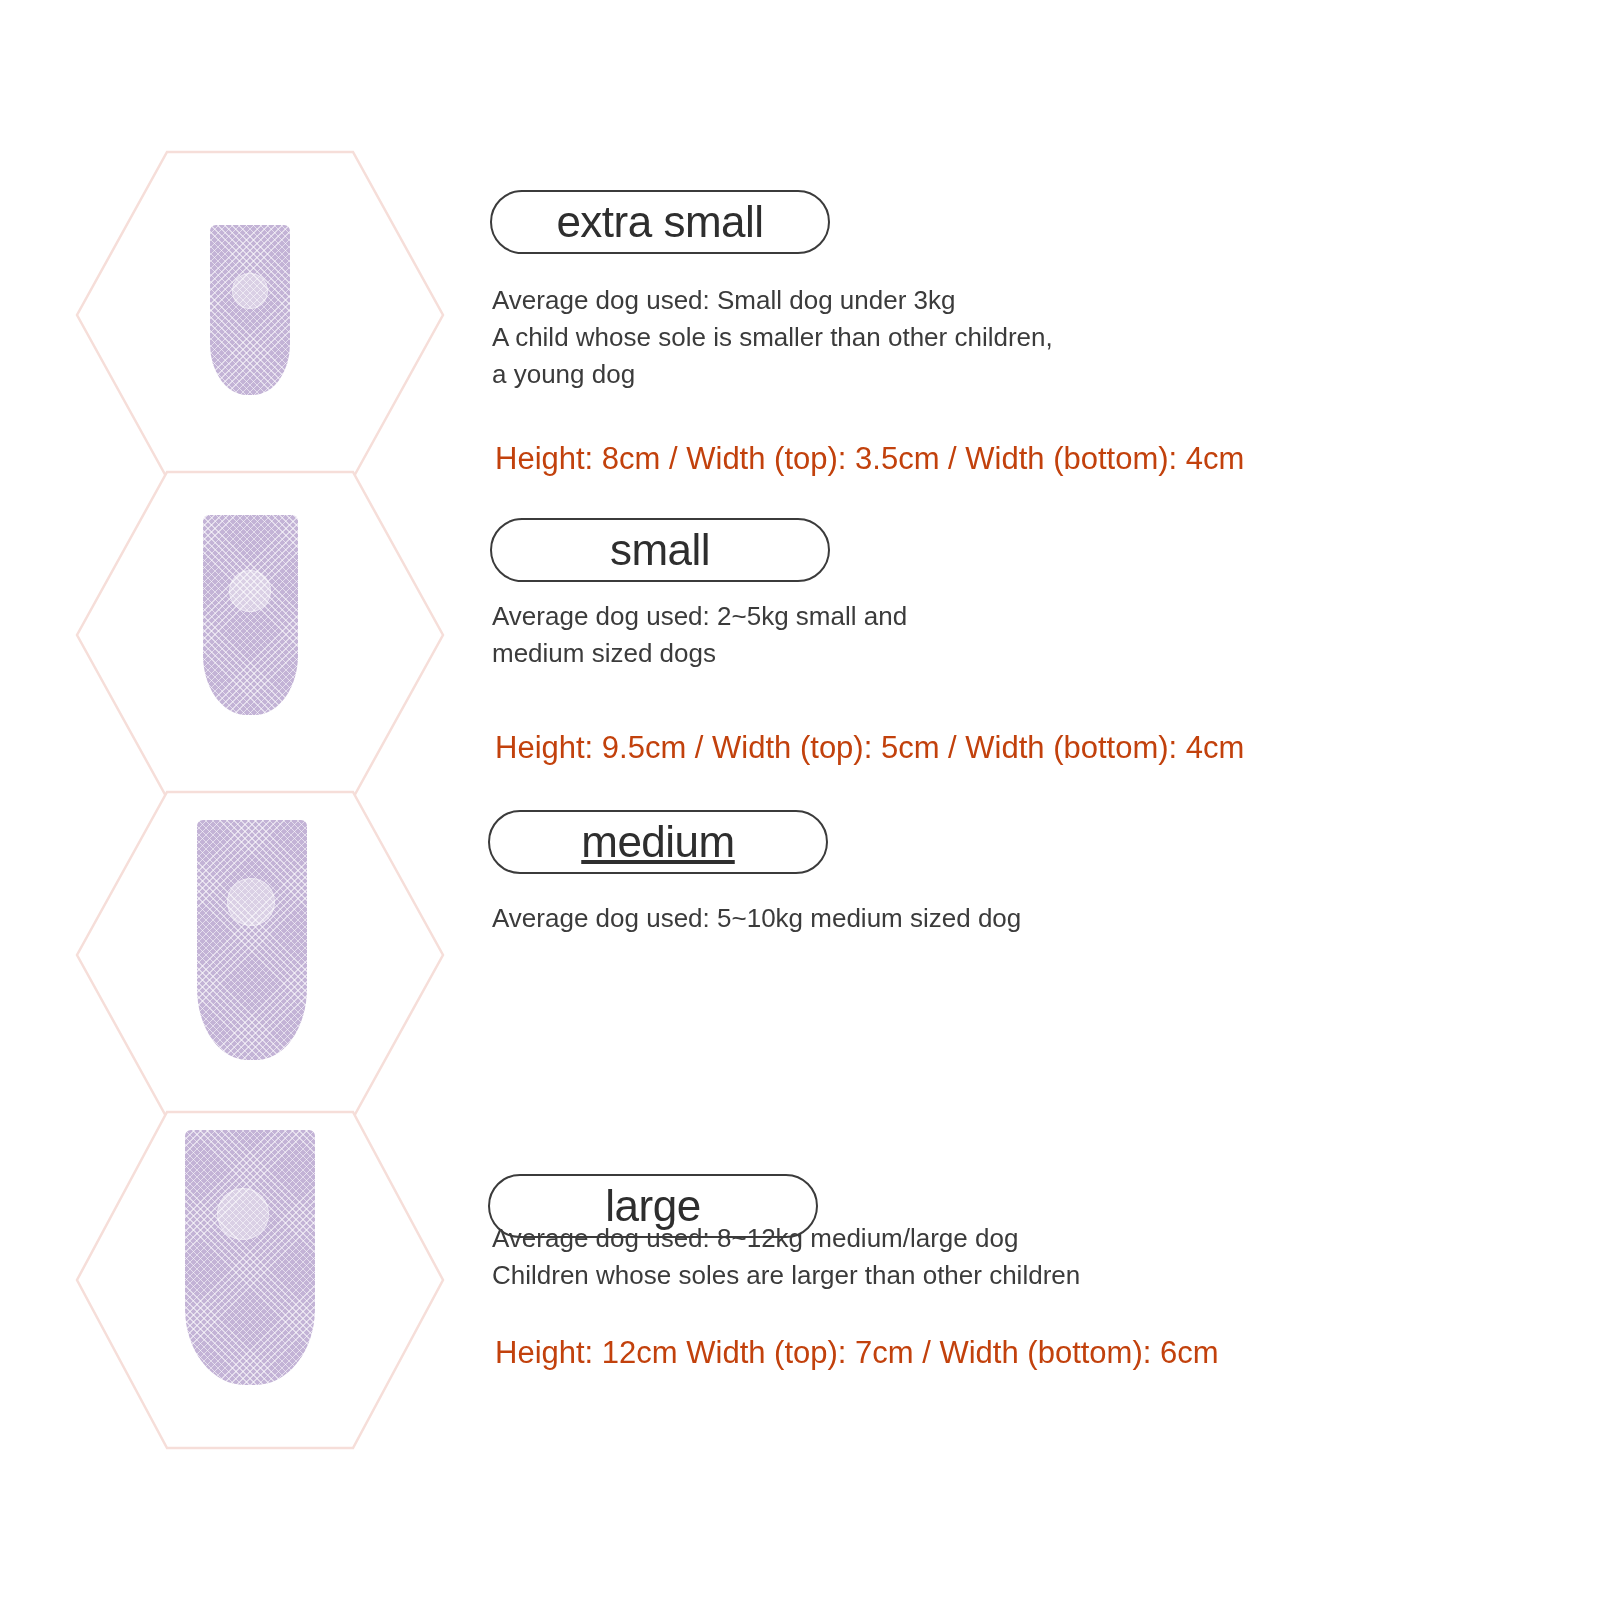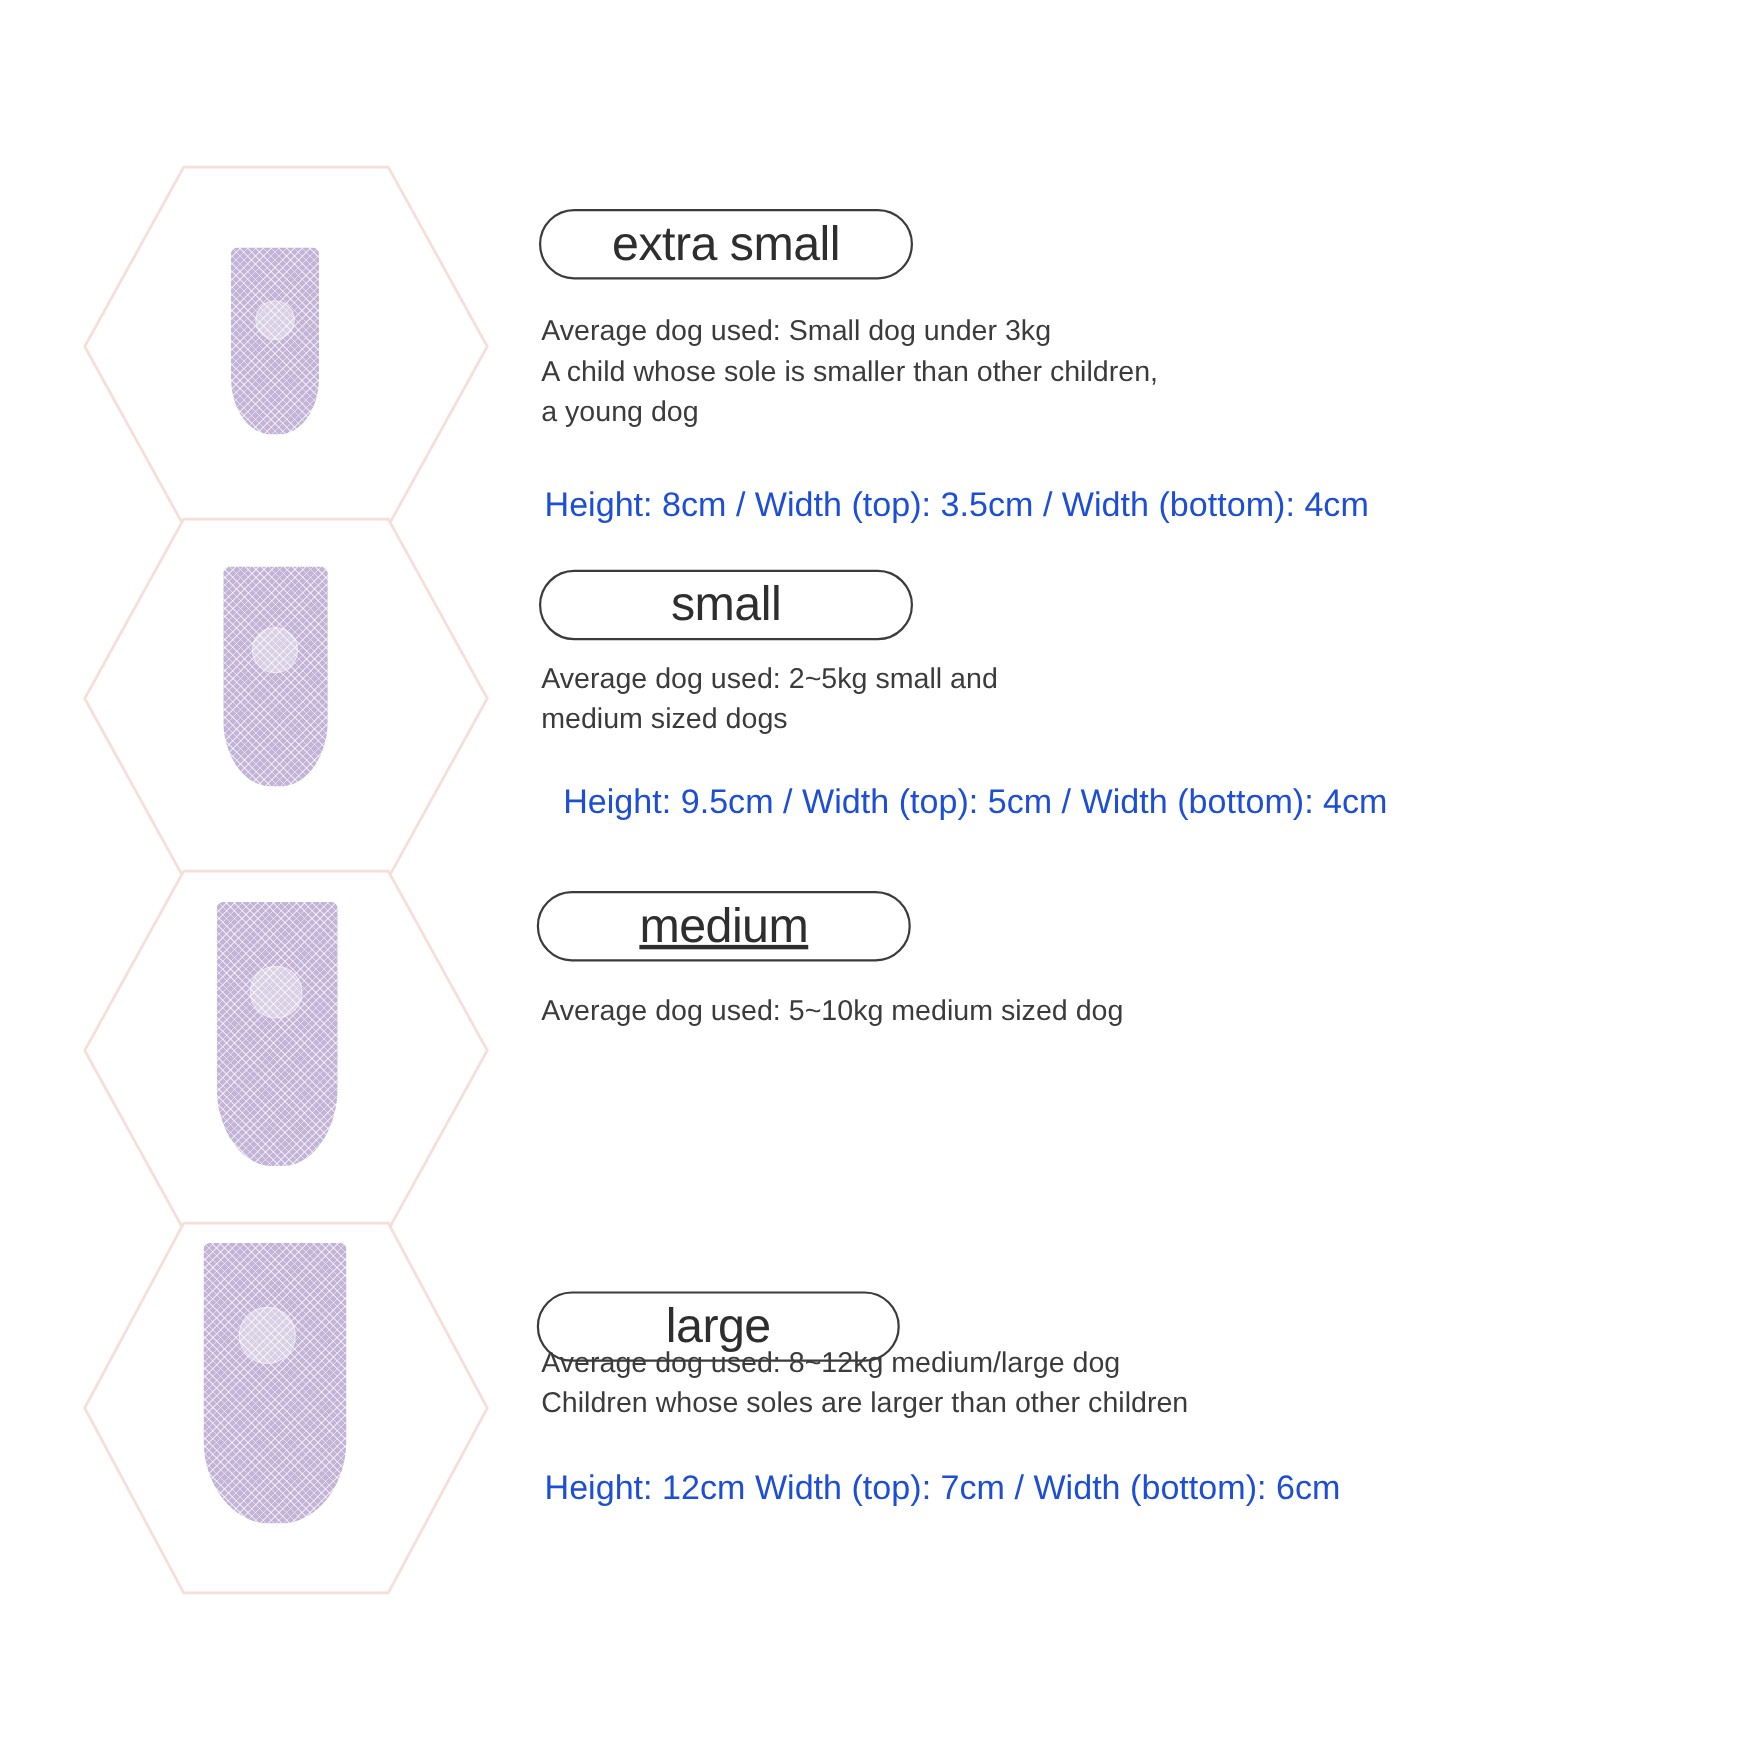--- a/index.html
+++ b/index.html
@@ -85,21 +85,21 @@
     font-size: 26px;
     line-height: 1.42;
     color: #3b3b3b;
     white-space: pre-line;
   }
 
   .dims {
     position: absolute;
     font-size: 31px;
     line-height: 1.35;
-    color: #1d4ed8;
+    color: #c2410c;
     white-space: nowrap;
   }
 </style>
 </head>
 <body>
 
 <div id="chart">
 
   <div class="row" style="top:150px;height:330px;">
 
@@ -136,21 +136,21 @@
       </div>
     </div>
 
     <div class="pill" style="left:490px; top:48px; width:340px; height:64px;">
       <span>small</span>
     </div>
 
     <div class="desc" style="left:492px; top:128px; width:1000px;">Average dog used: 2~5kg small and
 medium sized dogs</div>
 
-    <div class="dims" style="left:495px; top:238px;margin-left:17px;">Height: 9.5cm / Width (top): 5cm / Width (bottom): 4cm</div>
+    <div class="dims" style="left:495px; top:257px;">Height: 9.5cm / Width (top): 5cm / Width (bottom): 4cm</div>
   </div>
 
   <div class="row" style="top:790px;height:330px;">
 
     <div class="hex-wrap" style="top:0px;width:370px;height:330px;">
       <svg class="hex" width="370" height="330" viewBox="0 0 370 330">
         <polygon points="92,2 278,2 368,165 278,328 92,328 2,165" fill="#ffffff" stroke="#f6ded9" stroke-width="2.5"></polygon>
       </svg>
       <div class="shoe" style="left:122px; top:30px; width:110px; height:240px;">
         <div class="shoe-body"></div>

